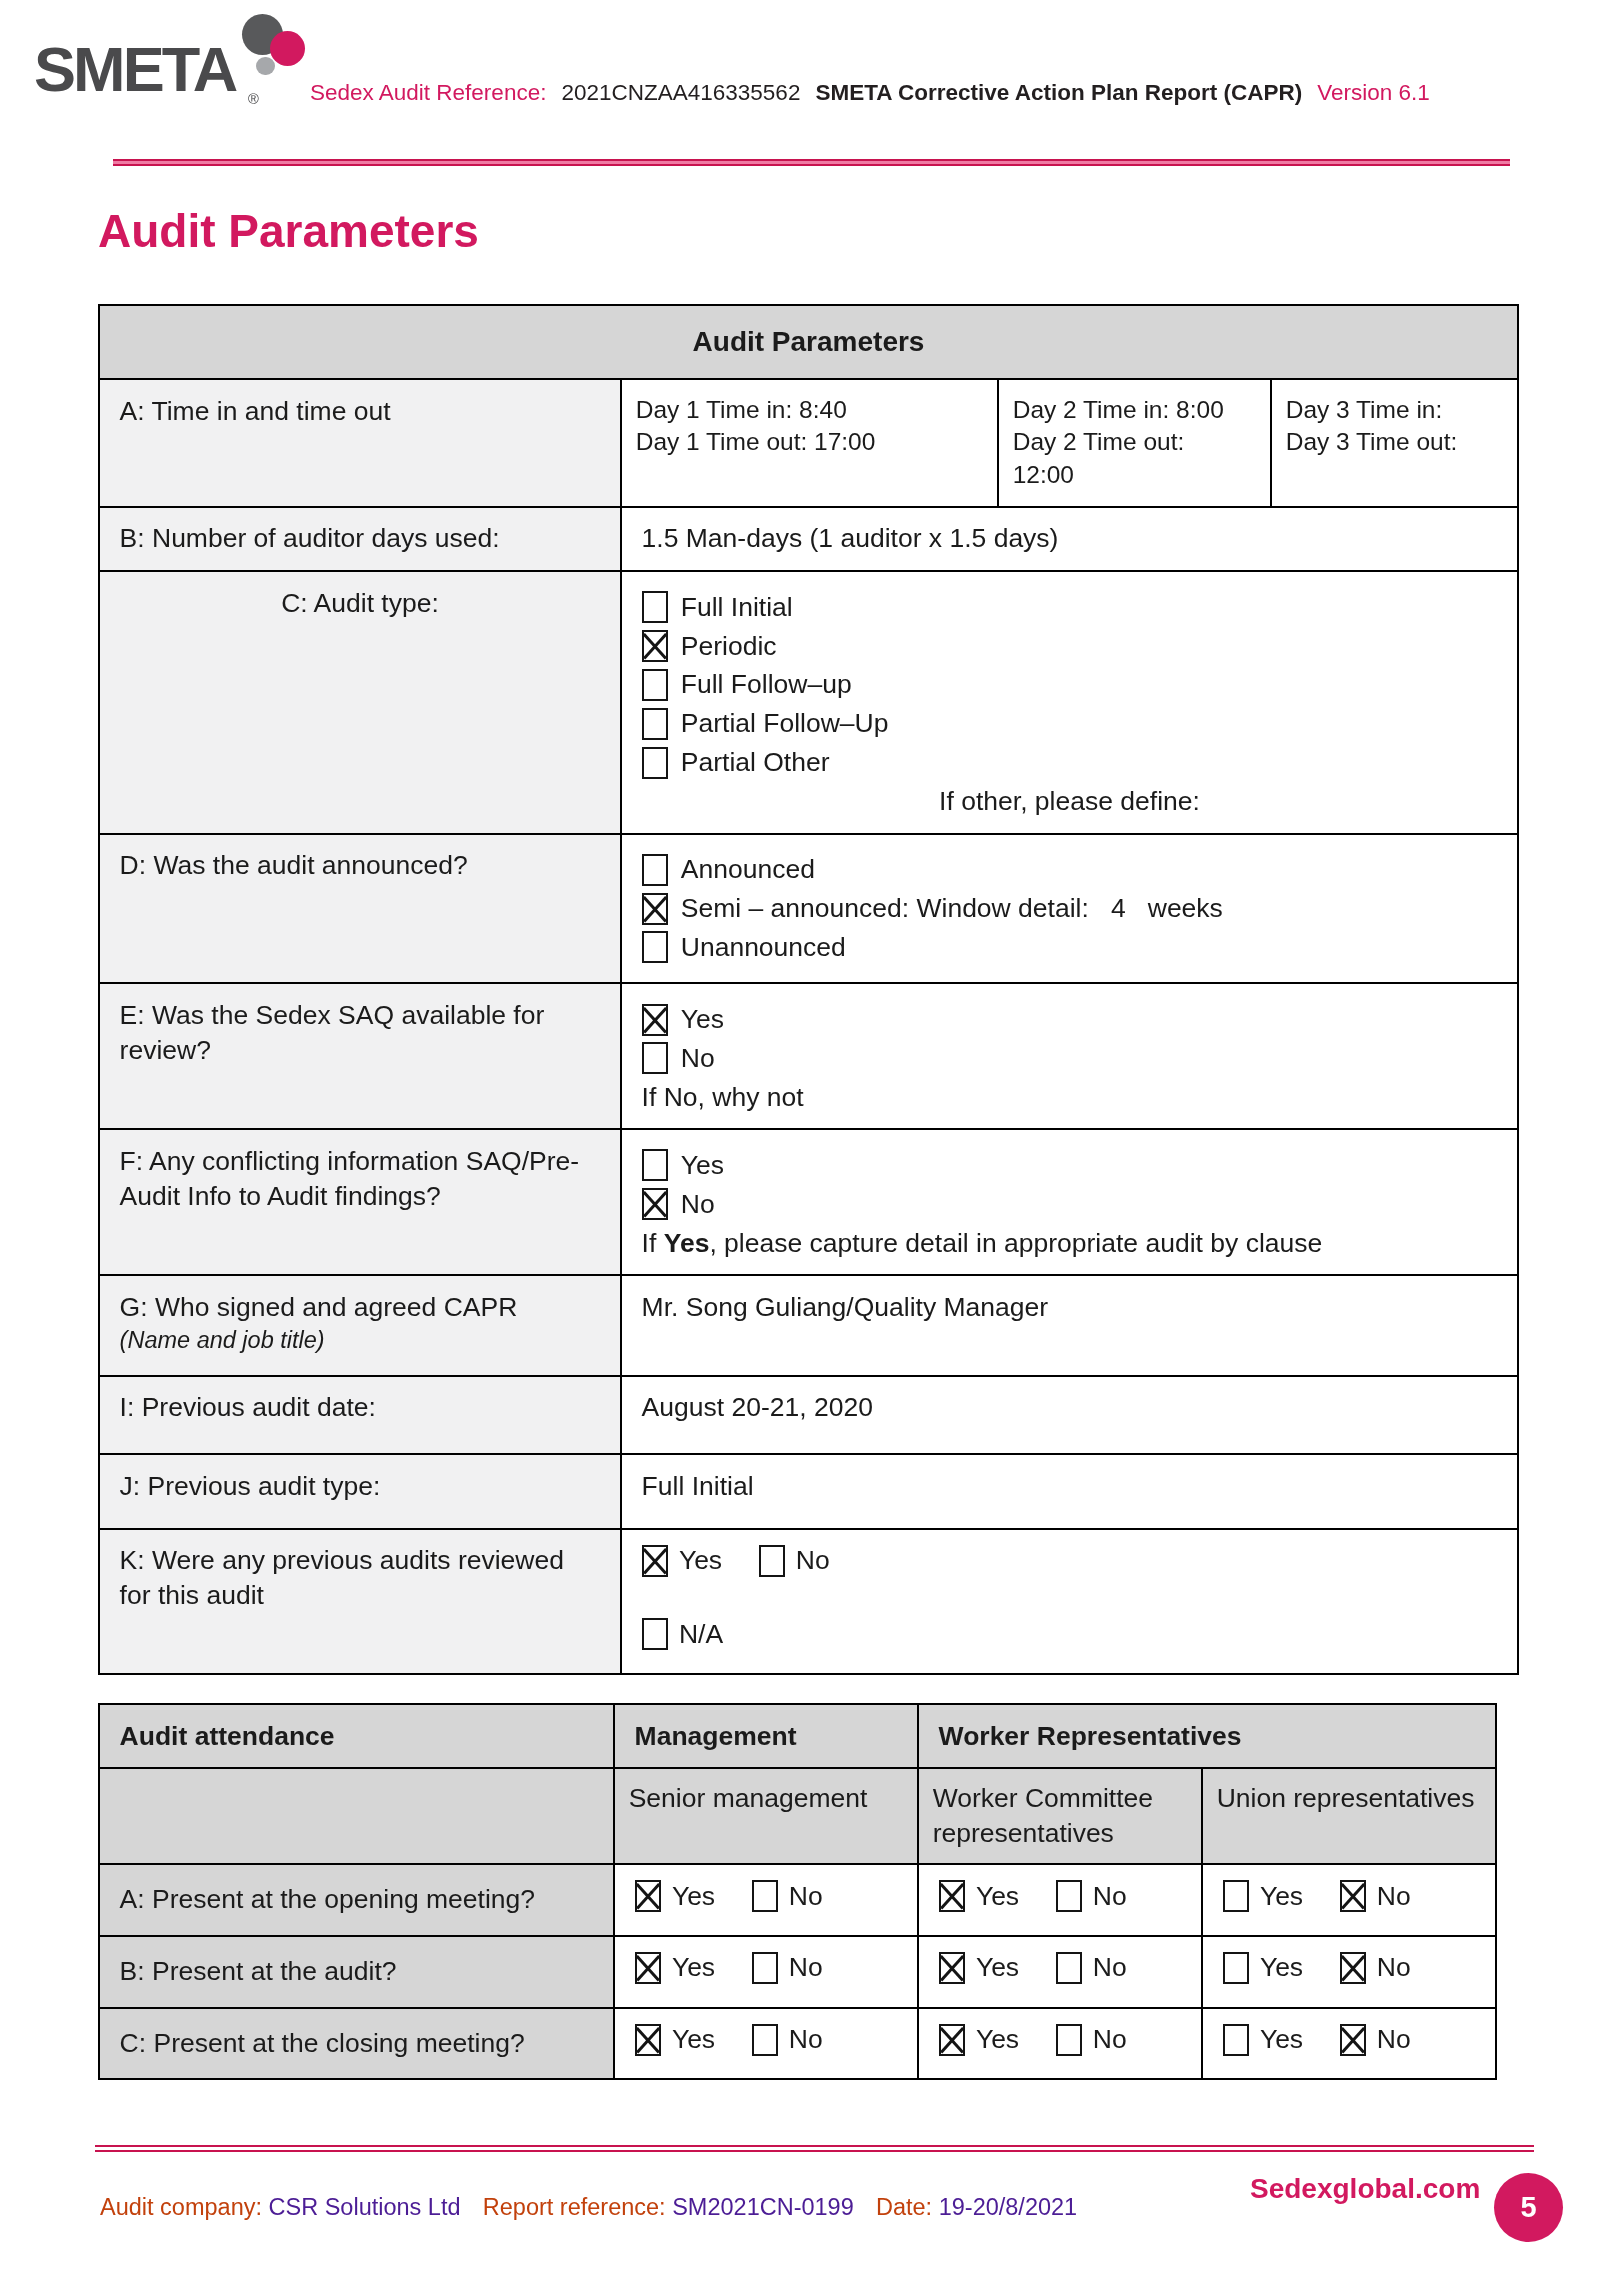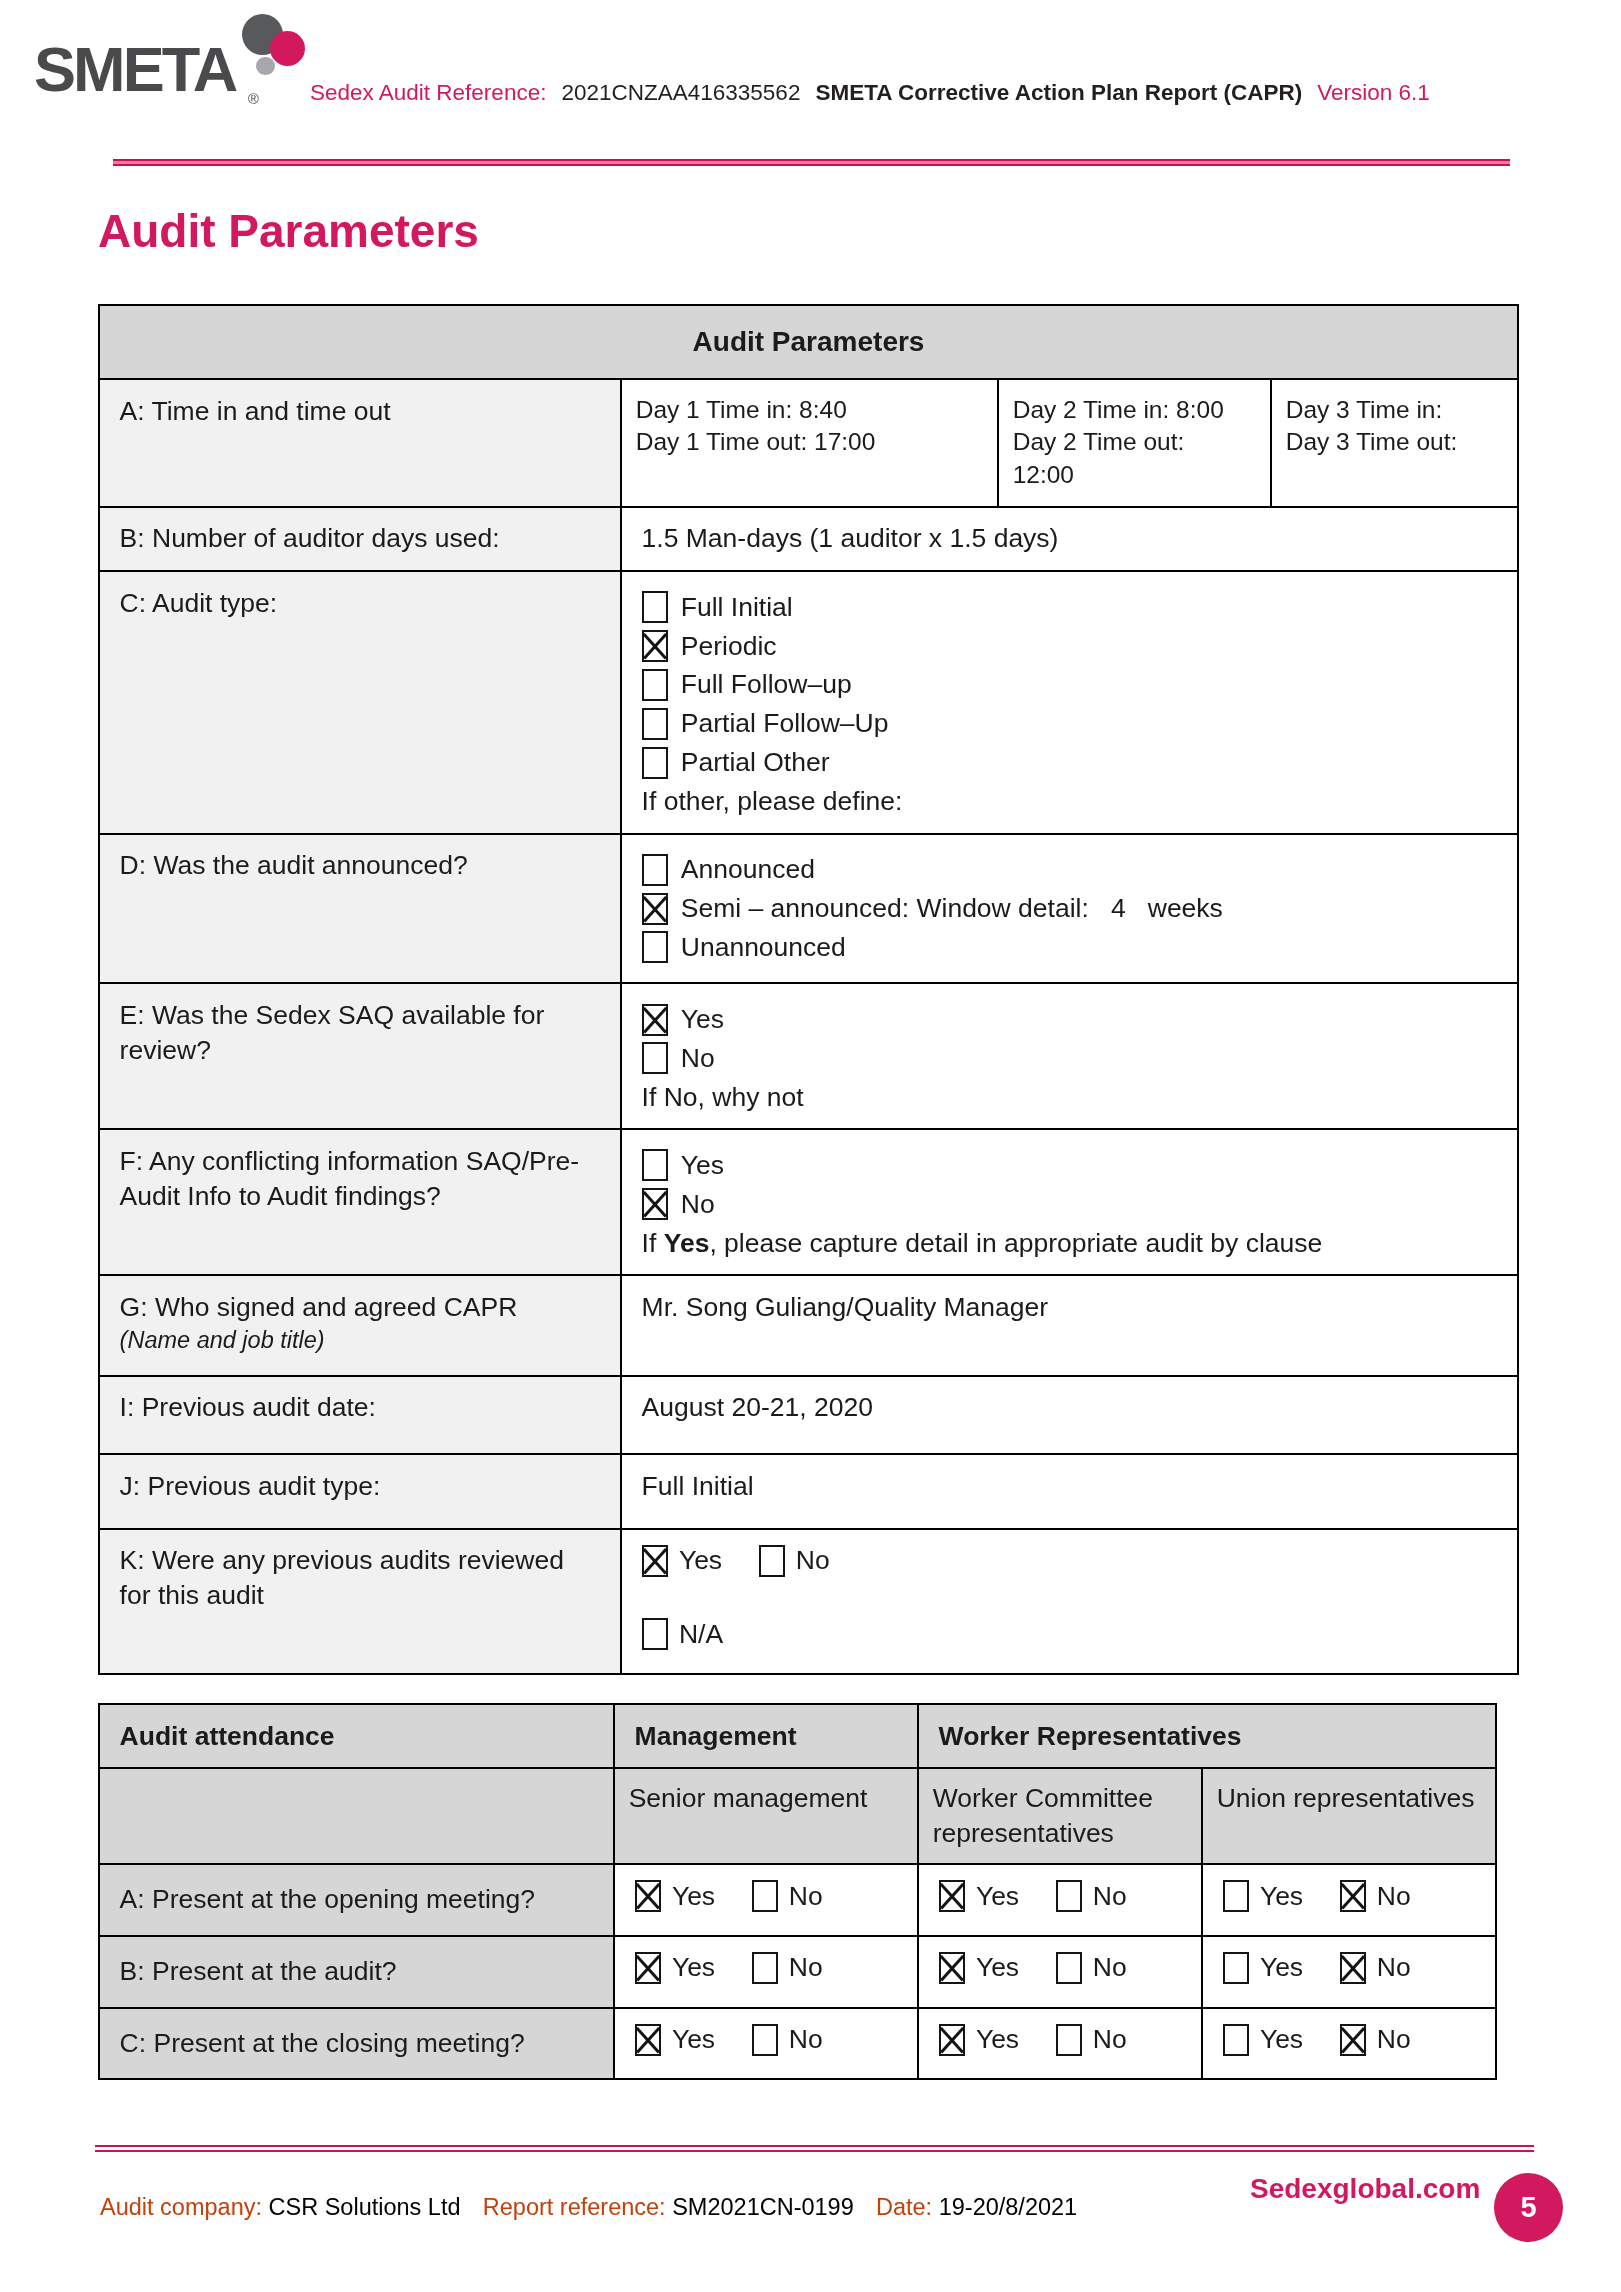--- a/index.html
+++ b/index.html
@@ -32,21 +32,21 @@
   td{border:2px solid #000;border-top-width:2.9px;border-bottom-width:2.9px;
      padding:13.7px 19.6px;vertical-align:top;font-size:26.5px;line-height:1.32;}
   .pre{white-space:pre-wrap;}
 
   .params-table{position:absolute;left:98px;top:304px;width:1420px;}
   .params-table td.band{background:#d6d6d6;text-align:center;font-weight:700;font-size:28px;
                         height:45px;vertical-align:middle;}
   .params-table td.lbl{background:#f1f1f2;}
   .sublabel{font-style:italic;font-size:23.5px;}
 
-  tr.h-a td{height:98px;}  tr.h-b td{height:27.4px;}  tr.h-c td{height:196px;}
+  tr.h-a td{height:98px;}  tr.h-b td{height:27.4px;}  tr.h-c td{height:196px;text-align:center;}
   tr.h-d td{height:94px;}   tr.h-e td{height:76px;}  tr.h-f td{height:94px;}
   tr.h-g td{height:71px;}   tr.h-h td{height:71px;}  tr.h-i td{height:49px;}
   tr.h-j td{height:45px;}   tr.h-k td{height:102px;}
 
   .day-cell{font-size:24.5px;padding:13.7px 13.7px;}
 
   
   .opt{display:flex;align-items:center;gap:12.7px;margin:3.9px 0;}
   .opt-inline{display:inline-flex;align-items:center;gap:10.8px;margin-right:29px;}
   .opt-label{white-space:pre-wrap;}
@@ -65,21 +65,21 @@
   .att-table td.gray{background:#d6d6d6;}
   .att-table td.band1{font-weight:700;height:33px;vertical-align:middle;margin-top:39px;}
   .att-table td.band2{height:65px;padding:11.8px 13.7px;}
   tr.att-row td{height:29px;vertical-align:middle;}
 
   
   .footer-rule{position:absolute;left:95px;top:2145px;width:1439px;height:2.9px;
                border-top:2.9px solid #c8134f;border-bottom:2px solid #c8134f;background:#fff;}
   .footer-line{position:absolute;left:100px;top:2194px;font-size:23.5px;white-space:nowrap;}
   .footer-line .pink{color:#c2410c;}
-  .footer-line .val{color:#000000;margin-right:15.7px;}
+  .footer-line .val{color:#4c1d95;margin-right:15.7px;}
   .footer-right{position:absolute;left:1250px;top:2173px;display:flex;gap:13.7px;}
   .website{color:#d2195f;font-weight:700;font-size:28px;}
   .page-badge{width:69px;height:69px;border-radius:50%;background:#d2195f;color:#fff;
               font-size:29px;font-weight:700;display:flex;align-items:center;justify-content:center;}
 </style>
 </head>
 <body>
 
 <div class="page">
 

